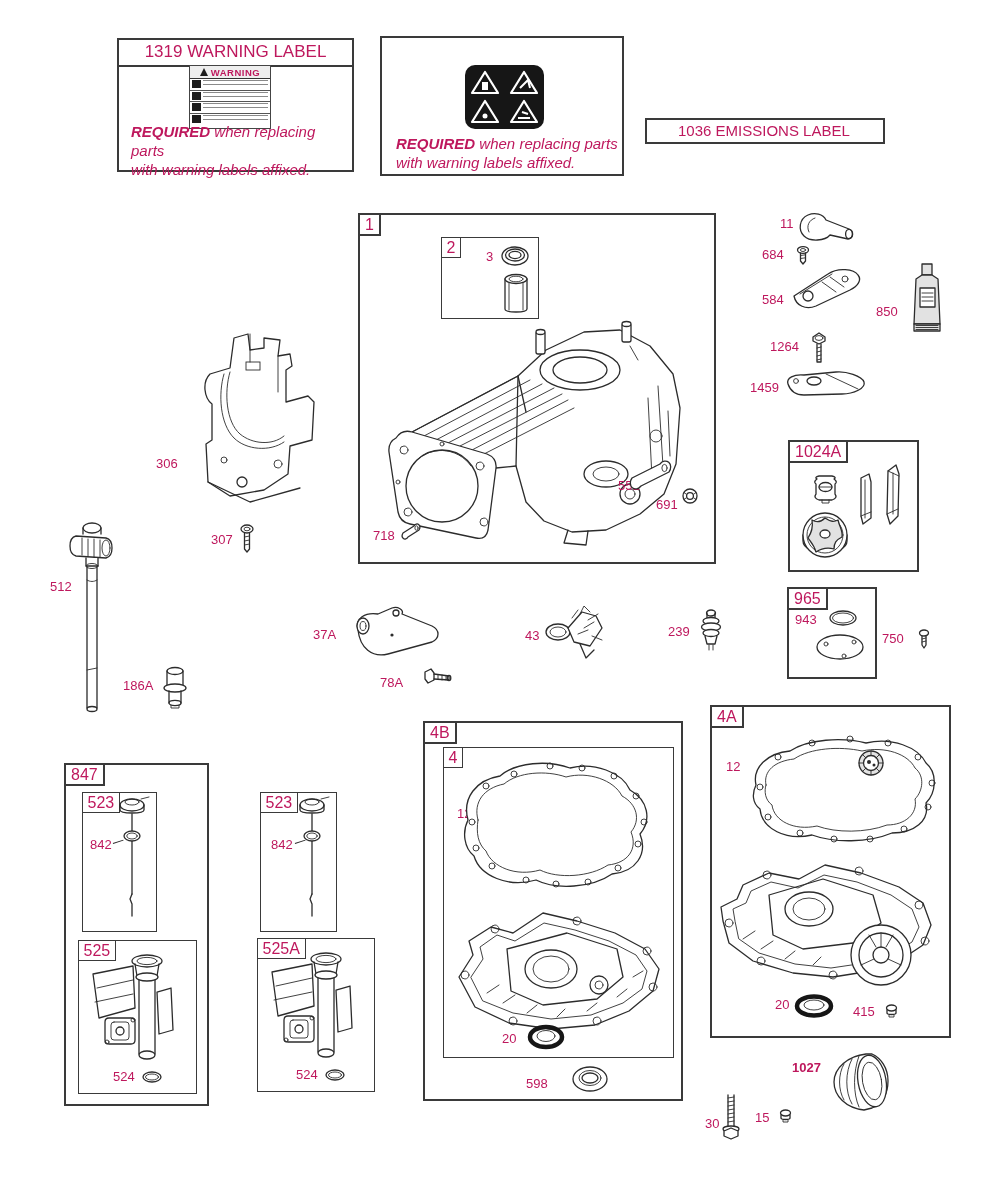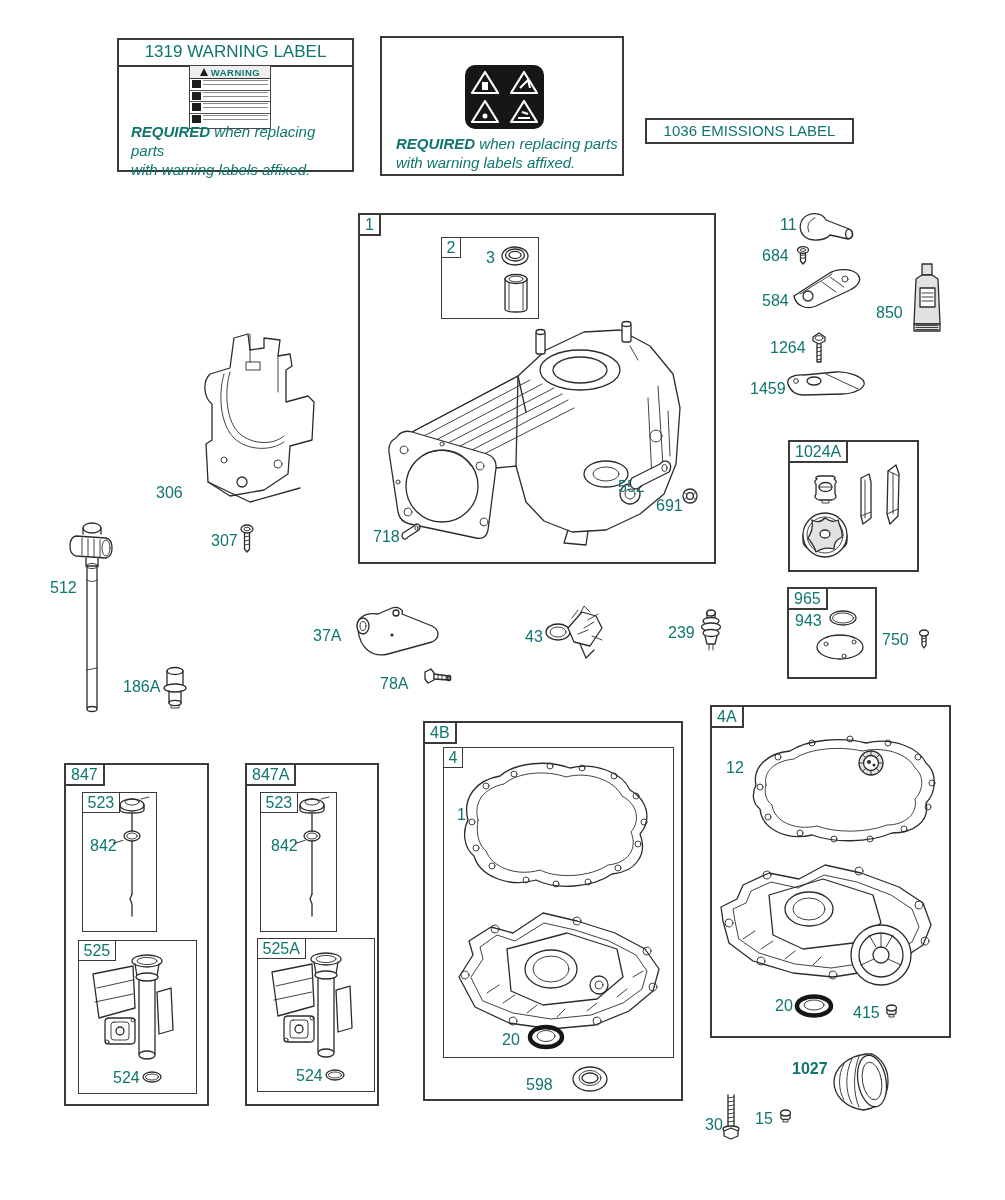--- a/index.html
+++ b/index.html
@@ -1,27 +1,27 @@
 <!DOCTYPE html>
 <html><head>
 <meta charset="utf-8">
 <style>
   html,body{margin:0;padding:0;background:#fff;}
   .canvas{position:relative;width:1005px;height:1200px;background:#fff;overflow:hidden;
-          font-family:"Liberation Sans",sans-serif;color:#0f766e;}
+          font-family:"Liberation Sans",sans-serif;color:#be185d;}
   .pbox{position:absolute;border:2px solid #3a3a3a;background:transparent;}
   .tab{position:absolute;left:-2px;top:-2px;border:2px solid #3a3a3a;background:#fff;
        padding:0 5px;font-size:16px;line-height:19px;font-weight:400;}
-  .callout{position:absolute;font-size:16px;white-space:nowrap;}
+  .callout{position:absolute;font-size:13px;white-space:nowrap;}
   .wtitle{position:absolute;left:0;right:0;top:0;text-align:center;font-size:17px;
           padding:2px 0 3px 0;border-bottom:2px solid #3a3a3a;}
   .req{position:absolute;font-style:italic;font-size:15px;line-height:19px;}
   .req b{font-weight:bold;}
-  .emis{position:absolute;border:2px solid #3a3a3a;text-align:center;font-size:15px;
-        line-height:22px;}
+  .emis{position:absolute;border:2px solid #3a3a3a;text-align:left;font-size:15px;
+        line-height:22px;padding-left:31px;}
   svg.part{position:absolute;overflow:visible;}
   .ln{fill:none;stroke:#2c2c2c;stroke-width:1.3;stroke-linecap:round;stroke-linejoin:round;}
   .lt{fill:none;stroke:#2c2c2c;stroke-width:.9;stroke-linecap:round;}
   .fw{fill:#fff;}
   .fg{fill:#e2e2e2;}
   .dk{fill:none;stroke:#161616;}
   
   .sticker{position:absolute;border:1.5px solid #444;background:#fff;}
   .sthead{display:flex;align-items:center;justify-content:center;gap:3px;
           border-bottom:1.5px solid #333;background:#eee;font-size:9.5px;font-weight:bold;
@@ -192,21 +192,21 @@
       <path class="lt" d="M7,17 L11,16 M7,21 L11,20 M7,25 L11,24 M7,29 L11,28"></path>
   </svg>
   <span class="callout" style="left:750px;top:380px;">1459</span>
   <svg class="part" style="left:784px;top:368px;" width="84" height="30" viewBox="0 0 84 30">
     <path class="ln fw" d="M4,16 C2,10 10,6 20,7 L52,4 C62,3 78,8 80,14 C82,20 70,26 58,26 L20,27 C10,27 6,22 4,16 Z"></path>
     <ellipse class="ln" cx="30" cy="13" rx="7" ry="4"></ellipse>
       <circle class="lt" cx="12" cy="13" r="2.4"></circle>
     <path class="lt" d="M42,6 L74,21"></path>
   </svg>
 
-  <span class="callout" style="left:156px;top:456px;margin-top:28px;">306</span>
+  <span class="callout" style="left:156px;top:456px;">306</span>
   <svg class="part" style="left:190px;top:332px;" width="130" height="178" viewBox="0 0 130 178">
     <path class="ln fw" d="M44,6 L58,2 L60,18 L74,16 L74,6 L90,8 L88,24 L100,22 L102,34 L96,38 L96,70 L118,64 L124,70 L122,108 L100,114 L98,142 L74,158 L40,164 L18,150 L16,112 L22,108 L22,72 C14,66 12,50 20,42 L40,36 Z"></path>
     <path class="lt" d="M34,42 C28,62 30,92 44,106 C56,118 80,120 94,110"></path>
     <path class="lt" d="M40,40 C34,60 36,90 50,102 C62,112 82,114 94,104"></path>
     <path class="ln" d="M18,150 L60,170 L110,156"></path>
     <circle class="ln" cx="52" cy="150" r="5"></circle>
       <circle class="lt" cx="88" cy="132" r="4"></circle>
       <circle class="lt" cx="34" cy="128" r="3"></circle>
     <rect class="lt fw" x="56" y="30" width="14" height="8"></rect>
     <path class="lt" d="M60,2 L60,30 M88,24 L88,60"></path>
@@ -358,23 +358,20 @@
       <circle class="ln" cx="37" cy="79" r="4"></circle>
     <circle class="lt" cx="24" cy="90" r="2"></circle>
       <circle class="lt" cx="50" cy="68" r="2"></circle>
   </svg>
   <span class="callout" style="left:113px;top:1069px;">524</span>
   <svg class="part" style="left:141px;top:1070px;" width="22" height="14" viewBox="0 0 22 14">
     <ellipse class="ln fw" cx="11" cy="7" rx="9" ry="5"></ellipse>
       <ellipse class="lt" cx="11" cy="7" rx="6.5" ry="3"></ellipse>
   </svg>
 
-  <div class="pbox" style="left:245px;top:763px;width:130px;height:339px;">
-    <span class="tab">847A</span>
-  </div>
   <div class="pbox" style="left:260px;top:792px;width:75px;height:138px;border-width:1.5px;">
     <span class="tab" style="border-width:1.5px;left:-1.5px;top:-1.5px;">523</span>
   </div>
   <svg class="part" style="left:292px;top:796px;" width="40" height="130" viewBox="0 0 40 130">
     <ellipse class="ln fw" cx="20" cy="9" rx="12" ry="6"></ellipse>
       <ellipse class="lt" cx="20" cy="6" rx="7" ry="3"></ellipse>
     <path class="ln" d="M8,9 L8,14 C8,18 32,18 32,14 L32,9"></path>
       <path class="lt" d="M29,3 L37,1"></path>
     <path class="ln" d="M20,18 L20,98"></path>
       <path class="ln" d="M20,98 L18,103 L20,108 L20,120"></path>

